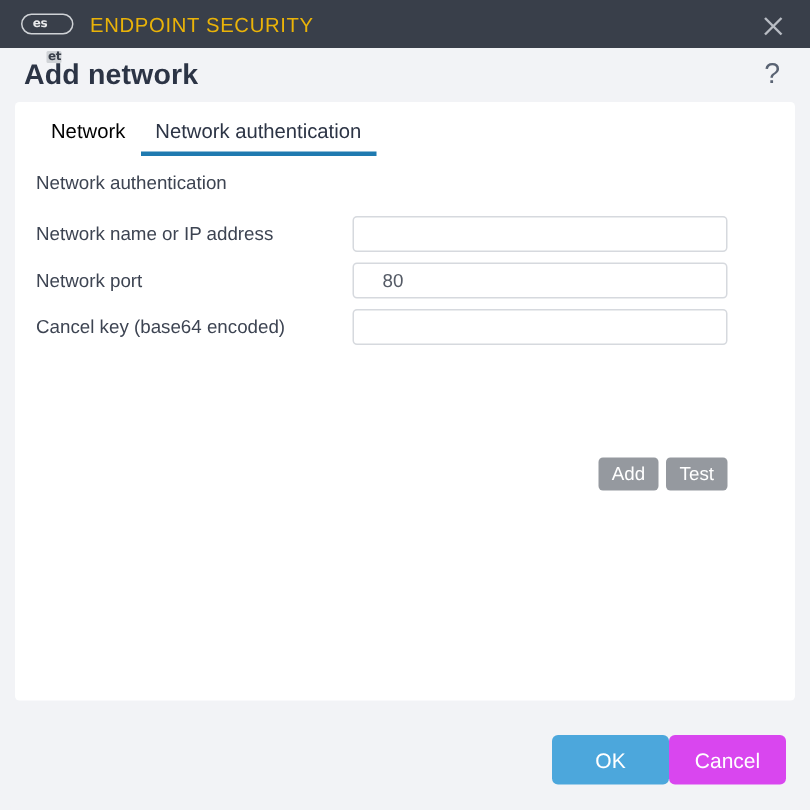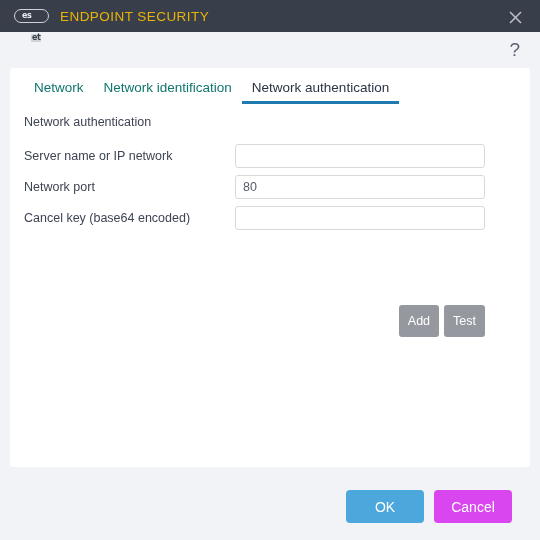--- a/index.html
+++ b/index.html
@@ -128,21 +128,21 @@
     top: 8px;
     width: 100%;
     height: 28px;
     display: flex;
     align-items: flex-end;
     padding-left: 14px;
     box-sizing: border-box;
   }
   .tab {
     font-size: 13.5px;
-    color: #0f766e;
+    color: #000000;
     padding: 0 10px 7px 10px;
     cursor: pointer;
     white-space: nowrap;
     border-bottom: 3px solid transparent;
     line-height: 1;
   }
   .tab.active {
     color: #2c3445;
     border-bottom-color: #1f7ab0;
   }
@@ -180,55 +180,54 @@
     left: 225px;
     width: 250px;
     height: 24px;
     border: 1px solid #d6d9de;
     border-radius: 3px;
     background: #ffffff;
     box-sizing: border-box;
     font-family: "Liberation Sans", sans-serif;
     font-size: 12.5px;
     color: #555b66;
-    padding: 0 7px;
+    padding: 0 19px;
     outline: none;
   }
   .form-row .field::placeholder { color: #9aa0ab; }
 
   .btn-row {
     position: absolute;
     left: 225px;
     top: 165px;
     width: 250px;
     display: flex;
     justify-content: flex-end;
     gap: 5px;
   }
   .small-btn {
     min-width: 40px;
-    height: 32px;
+    height: 22px;
     background: #95999f;
     color: #ffffff;
     border: none;
     border-radius: 3px;
     font-family: "Liberation Sans", sans-serif;
     font-size: 12.5px;
     padding: 0 9px;
     cursor: pointer;
     line-height: 22px;
   }
 
   
   .footer {
     position: absolute;
-    right: 28px;
+    right: 16px;
     bottom: 17px;
     display: flex;
-    gap: 10px;
   }
   .main-btn {
     width: 78px;
     height: 33px;
     border: none;
     border-radius: 4px;
     color: #ffffff;
     font-family: "Liberation Sans", sans-serif;
     font-size: 14px;
     cursor: pointer;
@@ -250,36 +249,36 @@
       <div class="brand-title">ENDPOINT SECURITY</div>
     </div>
     <div class="close-btn">
       <svg width="13" height="13" viewBox="0 0 13 13" aria-hidden="true">
         <line x1="1" y1="1" x2="12" y2="12" stroke="#b9bdc4" stroke-width="1.6"></line>
         <line x1="12" y1="1" x2="1" y2="12" stroke="#b9bdc4" stroke-width="1.6"></line>
       </svg>
     </div>
   </div>
 
+  <div class="dialog-title">Add network</div>
   <div class="help-icon">?</div>
 
   <div class="panel">
 
     <div class="tabs">
       <div class="tab">Network</div>
-      <div class="tab">Network identification</div>
       <div class="tab active">Network authentication</div>
     </div>
 
     <div class="section-label">Network authentication</div>
 
     <div class="form">
 
       <div class="form-row">
-        <span class="label">Server name or IP network</span>
+        <span class="label">Network name or IP address</span>
         <input class="field" type="text" value="" style="">
       </div>
 
       <div class="form-row">
         <span class="label">Network port</span>
         <input class="field" type="text" value="80" style="">
       </div>
 
       <div class="form-row">
         <span class="label">Cancel key (base64 encoded)</span>

